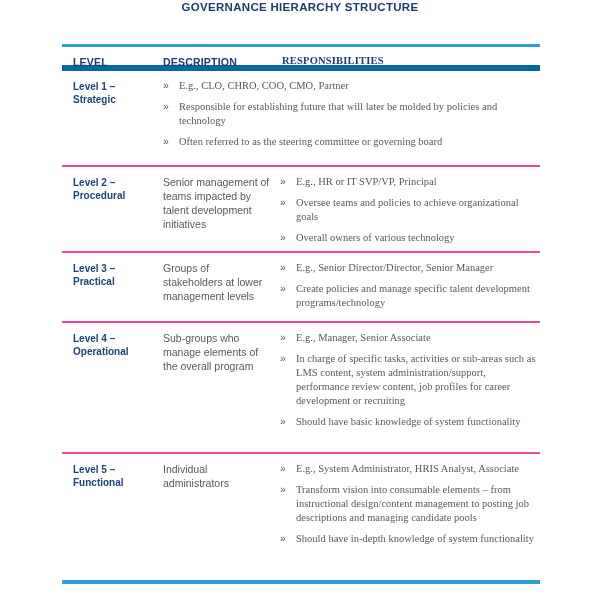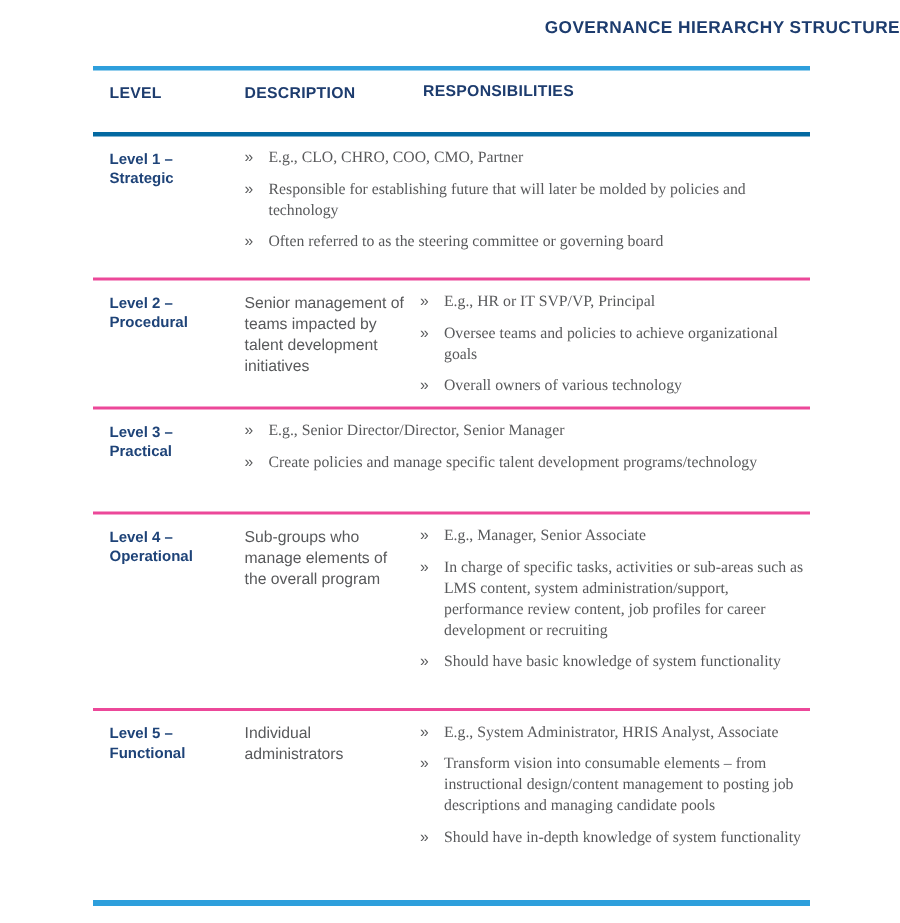--- a/index.html
+++ b/index.html
@@ -6,58 +6,58 @@
     margin: 0;
     padding: 0;
     width: 600px;
     height: 615px;
     background: #ffffff;
     font-family: "Liberation Sans", sans-serif;
     position: relative;
     overflow: hidden;
   }
   .page-title {
-    text-align: right;
-    padding-top: 13px;
+    text-align: center;
+    padding-top: 1px;
     font-size: 11.5px;
     font-weight: bold;
     letter-spacing: 0.3px;
     color: #1d3c6e;
   }
   .gov-table {
     position: absolute;
     left: 62px;
     top: 44px;
     width: 478px;
     border-top: 3px solid #2e9fdc;
     border-bottom: 4px solid #2e9fdc;
   }
   .hrow, .row { display: flex; align-items: stretch; }
   .hrow {
     box-sizing: border-box;
-    height: 44px;
-    border-bottom: 3px solid #0369a1;
+    height: 24px;
+    border-bottom: 6px solid #0369a1;
   }
   .row { box-sizing: border-box; }
   .row + .row { border-top: 2px solid #ec4899; }
   .r1 { min-height: 94px; }
   .r2 { min-height: 79px; }
   .r3 { min-height: 70px; }
   .r4 { min-height: 131px; justify-content: flex-end; }
   .r5 { min-height: 128px; }
   .c1 { width: 101px; box-sizing: border-box; padding: 9px 6px 0 11px; }
   .c2 { width: 117px; box-sizing: border-box; padding: 9px 10px 0 0; }
   .c3 { flex: 1; box-sizing: border-box; padding: 8px 0 0 0; }
   .hcell {
     font-size: 10.5px;
     font-weight: bold;
     letter-spacing: 0.2px;
     color: #1d3c6e;
   }
-  .hrow .c3 { padding-left: 2px; }
+  .hrow .c3 { padding-left: 2px; font-family: Liberation Serif, serif; }
   .level-label {
     font-size: 10px;
     font-weight: bold;
     color: #1e4378;
     line-height: 1.3;
     white-space: pre-line;
   }
   .desc-text {
     font-size: 10.5px;
     color: #58595b;
@@ -138,20 +138,23 @@
         </li>
       </ul>
     </div>
   </div>
 
   <div class="row r3">
     <div class="c1">
         <div class="level-label">Level 3 –
 Practical</div>
       </div>
+    <div class="c2">
+        <div class="desc-text">Groups of stakeholders at lower management levels</div>
+      </div>
     <div class="c3">
       <ul class="bullets">
         <li>
           <span class="bullet-glyph">»</span>
           <span class="bullet-text">E.g., Senior Director/Director, Senior Manager</span>
         </li>
         <li>
           <span class="bullet-glyph">»</span>
           <span class="bullet-text">Create policies and manage specific talent development programs/technology</span>
         </li>

